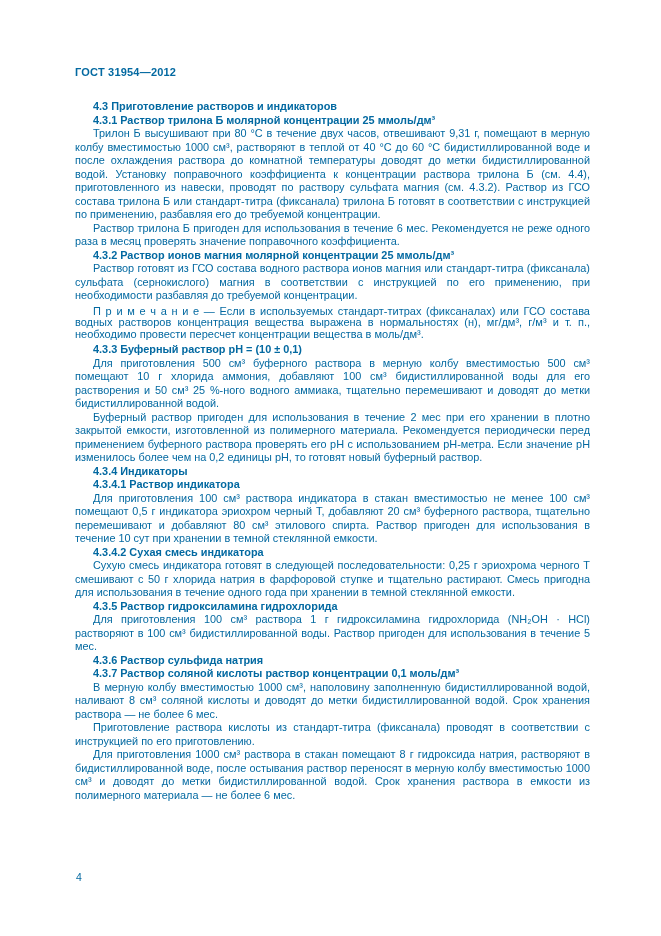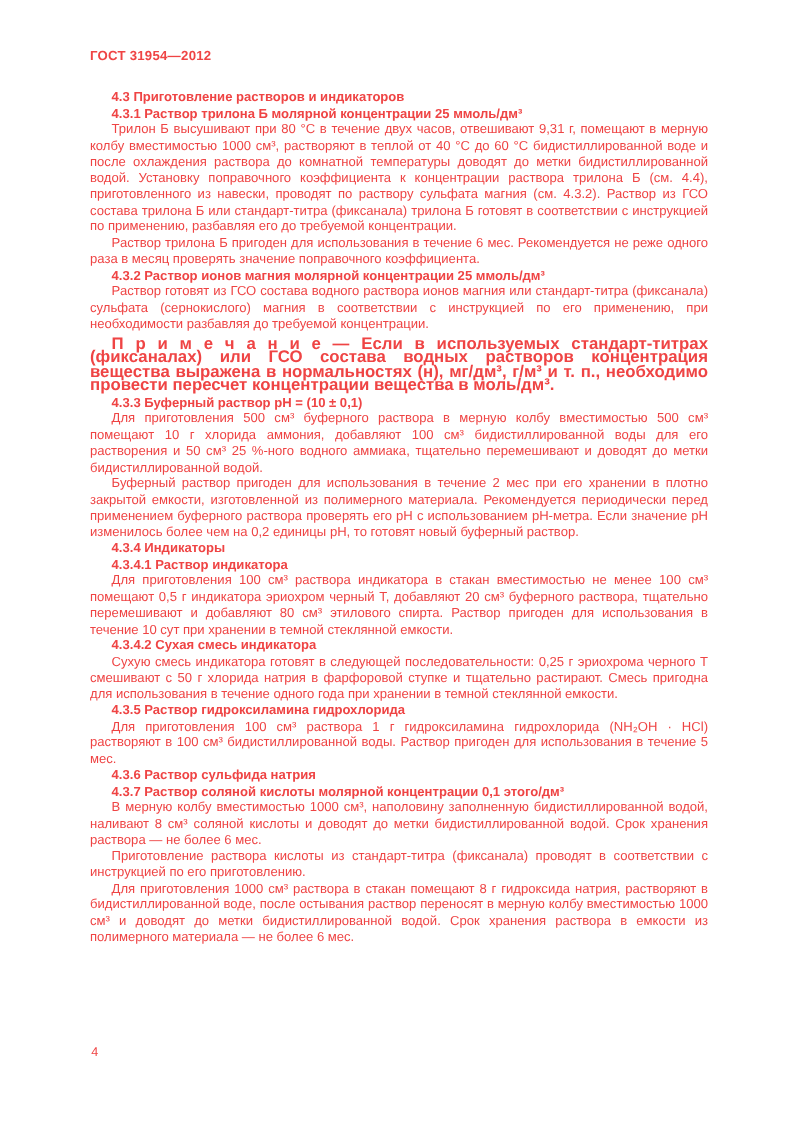--- a/index.html
+++ b/index.html
@@ -6,23 +6,23 @@
     margin: 0;
     padding: 0;
     background: #ffffff;
   }
   .page {
     position: relative;
     width: 661px;
     height: 936px;
     background: #ffffff;
     box-sizing: border-box;
-    padding: 41px 71px 0 75px;
+    padding: 66px 71px 0 75px;
     font-family: "Liberation Sans", sans-serif;
-    color: #ef4444;
+    color: #0369a1;
     overflow: hidden;
   }
   .doc-header {
     font-size: 11px;
     font-weight: bold;
     letter-spacing: 0.2px;
     margin-bottom: 22px;
   }
   .content {
     font-size: 10.9px;
@@ -33,24 +33,23 @@
     margin: 0;
     text-indent: 18px;
   }
   .content p.heading {
     font-weight: bold;
   }
   .content p.subheading {
     font-weight: bold;
   }
   .content p.note {
-    font-size: 14px;
+    font-size: 11px;
     line-height: 11.6px;
     margin: 3px 0;
-    font-weight: bold;
   }
   .page-number {
     position: absolute;
     left: 76px;
     top: 871px;
     font-size: 10.5px;
   }
 </style>
 </head>
 <body>
@@ -71,21 +70,21 @@
     <p class="para">Для приготовления 500 см³ буферного раствора в мерную колбу вместимостью 500 см³ помещают 10 г хлорида аммония, добавляют 100 см³ бидистиллированной воды для его растворения и 50 см³ 25 %-ного водного аммиака, тщательно перемешивают и доводят до метки бидистиллированной водой.</p>
     <p class="para">Буферный раствор пригоден для использования в течение 2 мес при его хранении в плотно закрытой емкости, изготовленной из полимерного материала. Рекомендуется периодически перед применением буферного раствора проверять его pH с использованием pH-метра. Если значение pH изменилось более чем на 0,2 единицы pH, то готовят новый буферный раствор.</p>
     <p class="heading">4.3.4 Индикаторы</p>
     <p class="subheading">4.3.4.1 Раствор индикатора</p>
     <p class="para">Для приготовления 100 см³ раствора индикатора в стакан вместимостью не менее 100 см³ помещают 0,5 г индикатора эриохром черный Т, добавляют 20 см³ буферного раствора, тщательно перемешивают и добавляют 80 см³ этилового спирта. Раствор пригоден для использования в течение 10 сут при хранении в темной стеклянной емкости.</p>
     <p class="subheading">4.3.4.2 Сухая смесь индикатора</p>
     <p class="para">Сухую смесь индикатора готовят в следующей последовательности: 0,25 г эриохрома черного Т смешивают с 50 г хлорида натрия в фарфоровой ступке и тщательно растирают. Смесь пригодна для использования в течение одного года при хранении в темной стеклянной емкости.</p>
     <p class="heading">4.3.5 Раствор гидроксиламина гидрохлорида</p>
     <p class="para">Для приготовления 100 см³ раствора 1 г гидроксиламина гидрохлорида (NH₂OH · HCl) растворяют в 100 см³ бидистиллированной воды. Раствор пригоден для использования в течение 5 мес.</p>
     <p class="heading">4.3.6 Раствор сульфида натрия</p>
-    <p class="heading">4.3.7 Раствор соляной кислоты молярной концентрации 0,1 этого/дм³</p>
+    <p class="heading">4.3.7 Раствор соляной кислоты раствор концентрации 0,1 моль/дм³</p>
     <p class="para">В мерную колбу вместимостью 1000 см³, наполовину заполненную бидистиллированной водой, наливают 8 см³ соляной кислоты и доводят до метки бидистиллированной водой. Срок хранения раствора — не более 6 мес.</p>
     <p class="para">Приготовление раствора кислоты из стандарт-титра (фиксанала) проводят в соответствии с инструкцией по его приготовлению.</p>
     <p class="para">Для приготовления 1000 см³ раствора в стакан помещают 8 г гидроксида натрия, растворяют в бидистиллированной воде, после остывания раствор переносят в мерную колбу вместимостью 1000 см³ и доводят до метки бидистиллированной водой. Срок хранения раствора в емкости из полимерного материала — не более 6 мес.</p>
   </div>
 
   <div class="page-number">4</div>
 
 </div>
 
 </body></html>

